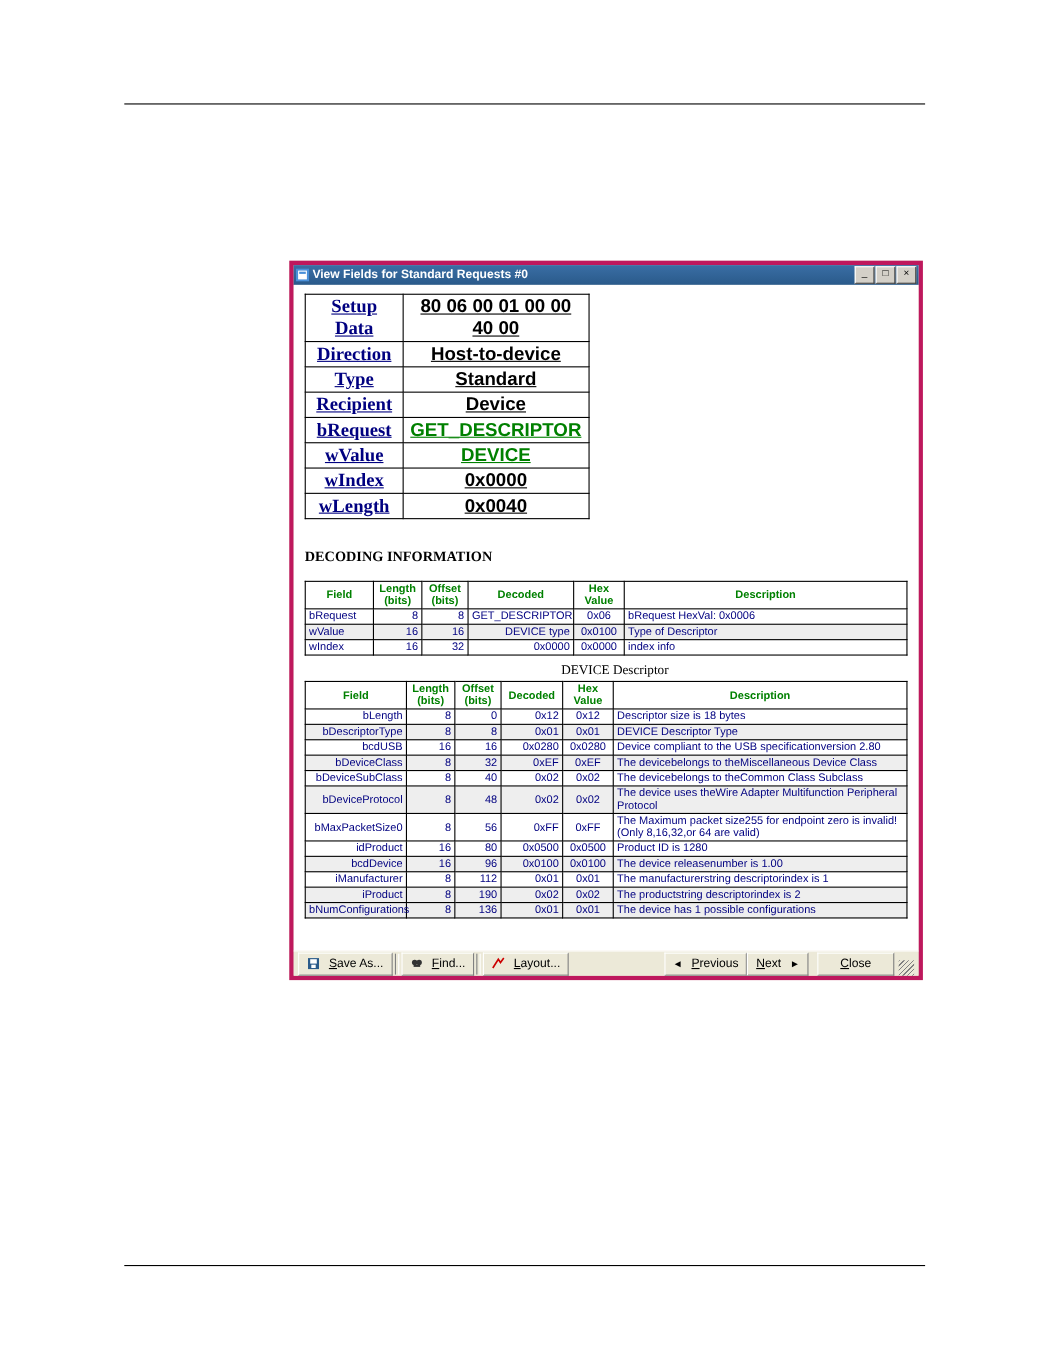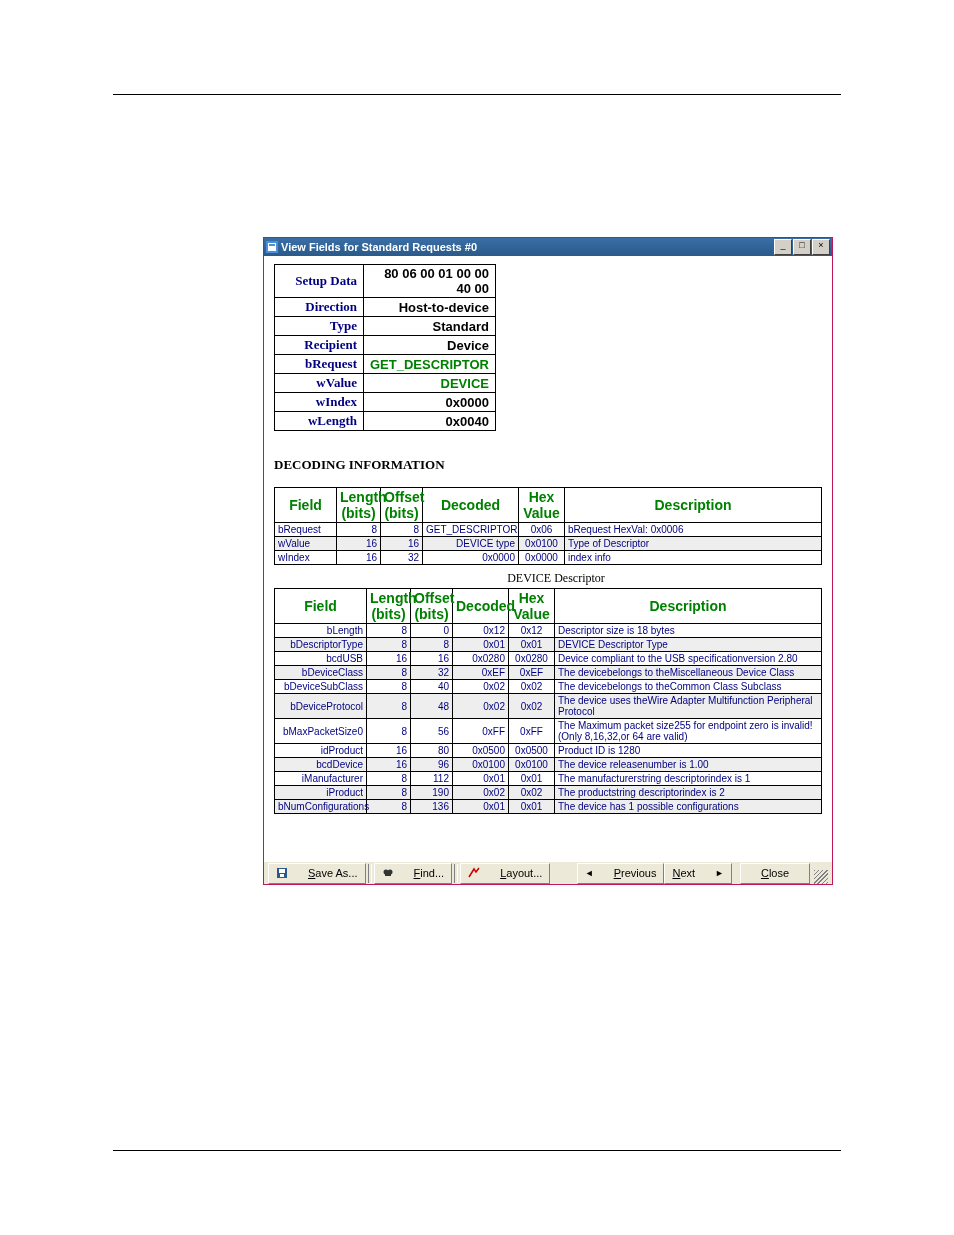--- a/index.html
+++ b/index.html
@@ -1,44 +1,44 @@
 <!DOCTYPE html>
 <html><head>
 <meta charset="utf-8">
 <style>
   html,body{margin:0;padding:0;font-family:Tahoma,Verdana,sans-serif;font-size:11px;background:#fff;color:#000;}
   .sheet{position:relative;width:954px;height:1235px;margin:0 auto;background:#fff;}
   .rule{position:absolute;left:113px;right:113px;height:1px;background:#000;}
   .rule.top{top:94px;}
   .rule.bottom{top:1150px;}
-  .window{position:absolute;left:263px;top:237px;width:568px;border:1px solid #be185d;background:#ece9d8;}
+  .window{position:absolute;left:263px;top:237px;width:568px;border:4px solid #be185d;background:#ece9d8;}
   .titlebar{height:18px;background:linear-gradient(#3a6ea5,#2a5a8a);display:flex;align-items:center;padding:0 2px;color:#fff;}
   .titlebar .ticon{width:12px;height:12px;margin-right:3px;}
   .titlebar .ttext{flex:1;font-weight:bold;font-size:11px;white-space:nowrap;overflow:hidden;}
   .titlebtns{display:flex;gap:0;}
   .titlebtn{width:16px;height:14px;background:#d4d0c8;border:1px solid #fff;border-right-color:#404040;border-bottom-color:#404040;font-size:9px;line-height:10px;text-align:center;font-family:Marlett,Arial;color:#000;margin-left:1px;}
   .client{background:#fff;height:591px;overflow:auto;padding:8px 10px 6px 10px;position:relative;}
   .client::-webkit-scrollbar{width:16px;}
   h1.sect{font-family:"Times New Roman",serif;font-size:13px;font-weight:bold;margin:0 0 4px 0;color:#000;}
   table.summary{border-collapse:collapse;}
-  table.summary td{border:1px solid #000;padding:1px 6px;font-size:13px;text-align:right;vertical-align:middle;}
+  table.summary td{border:1px solid #000;padding:1px 6px;font-size:17px;text-align:center;vertical-align:middle;text-decoration:underline;}
   table.summary td.lbl{font-family:"Times New Roman",serif;font-weight:bold;color:#000080;width:76px;}
   table.summary td.val{width:98px;}
   .green{color:#008000;font-weight:bold;}
   .bold{font-weight:bold;}
   .spacer{height:26px;}
   table.decode{border-collapse:collapse;width:100%;table-layout:fixed;}
-  table.decode th{border:1px solid #000;background:#fff;font-size:14px;font-weight:bold;color:#008000;padding:1px 3px;text-align:center;}
+  table.decode th{border:1px solid #000;background:#fff;font-size:10px;font-weight:bold;color:#008000;padding:1px 3px;text-align:center;}
   table.decode td{border:1px solid #000;font-size:10px;padding:1px 3px;color:#000080;text-align:right;}
   table.decode td.l{text-align:left;}
   table.decode td.c{text-align:center;}
   tr.alt td{background:#eeeeee;}
   .deschead{font-family:"Times New Roman",serif;font-size:12px;font-weight:normal;margin:6px 0 2px 16px;text-align:center;}
   .footerbar{height:22px;background:#ece9d8;border-top:1px solid #fff;display:flex;align-items:center;padding:0 4px;}
-  .fbtn{height:19px;padding:0 7px;font-size:11px;background:#ece9d8;border:1px solid #fff;border-right-color:#808080;border-bottom-color:#808080;display:inline-flex;align-items:center;gap:20px;cursor:default;}
+  .fbtn{height:19px;padding:0 7px;font-size:11px;background:#ece9d8;border:1px solid #fff;border-right-color:#808080;border-bottom-color:#808080;display:inline-flex;align-items:center;gap:8px;cursor:default;}
   .fbtn .u{text-decoration:underline;}
   .fsep{width:2px;height:19px;border-left:1px solid #808080;border-right:1px solid #fff;margin:0 2px;}
   .fspacer{flex:1;}
   .arrow{font-size:9px;}
   .grip{width:14px;height:14px;align-self:flex-end;margin-left:4px;background:repeating-linear-gradient(135deg,#808080 0 1px,transparent 1px 3px);}
 </style>
 </head>
 <body>
 
 <div class="sheet">

